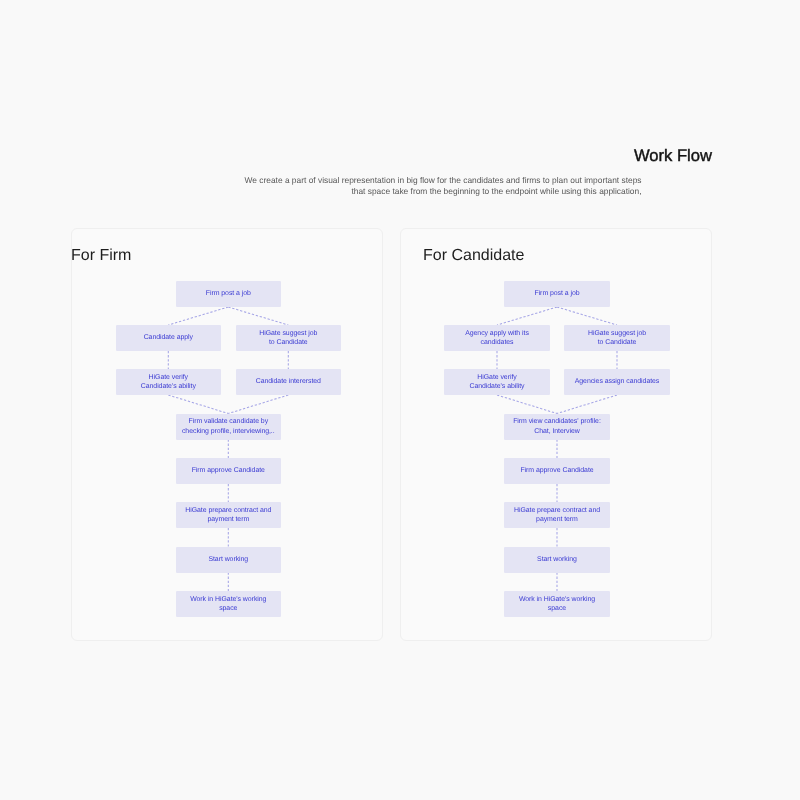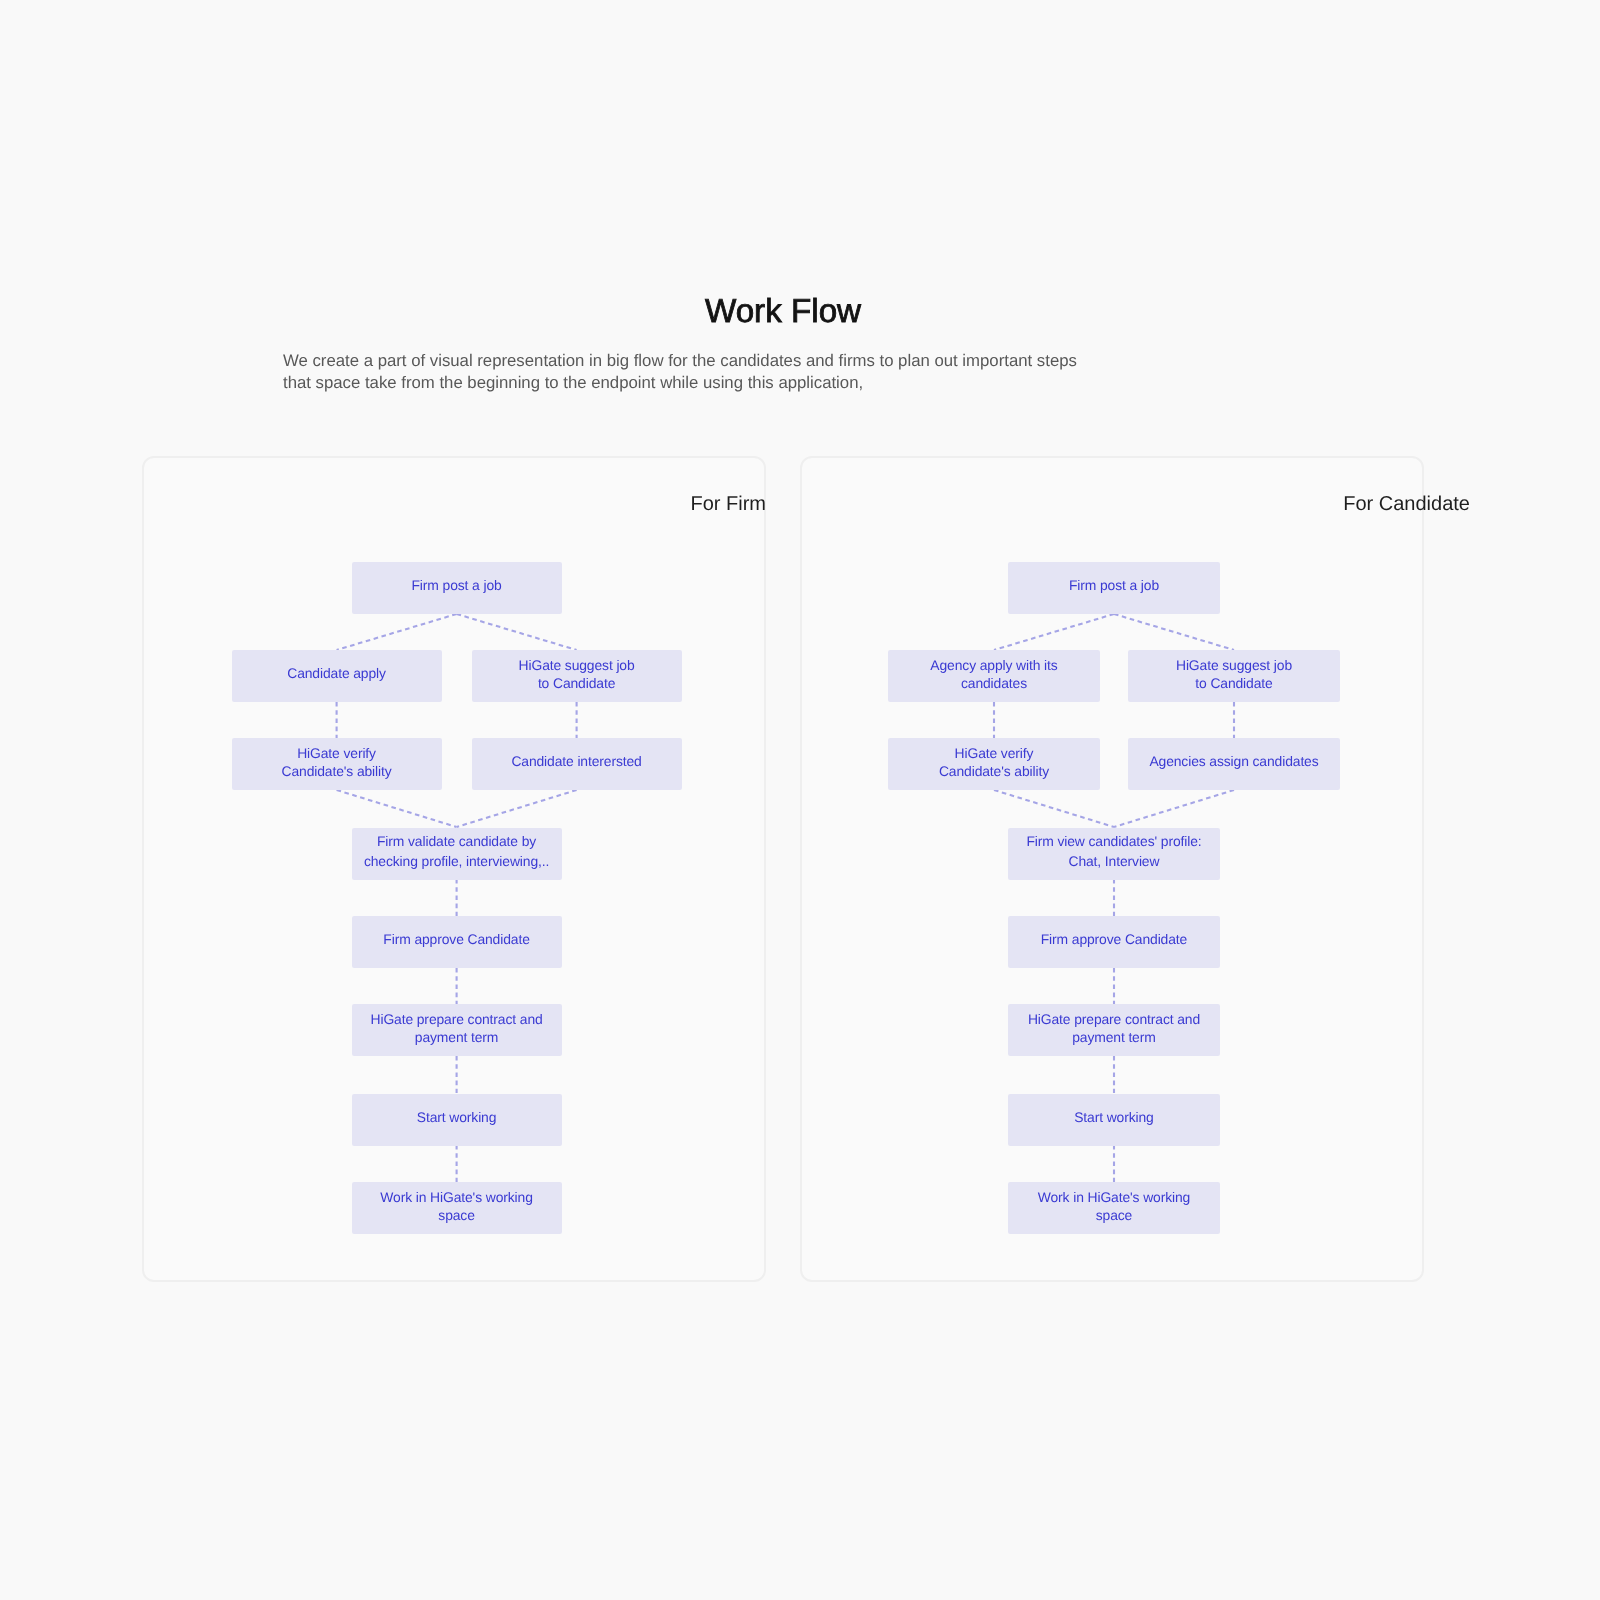--- a/index.html
+++ b/index.html
@@ -9,44 +9,44 @@
     background:#f9f9f9;
     font-family:"Liberation Sans", sans-serif;
     -webkit-font-smoothing:antialiased;
     text-rendering:geometricPrecision;
     overflow:hidden;
   }
   #page{position:relative;width:800px;height:800px;}
 
   .page-title{
     position:absolute;left:71px;width:641px;top:146px;
-    text-align:center;
+    text-align:right;
     font-size:16.6px;font-weight:400;color:#131313;
     -webkit-text-stroke:0.42px #131313;
     letter-spacing:0px;
     line-height:20px;
   }
   .page-subtitle{
     position:absolute;left:141.5px;width:500px;top:174.5px;
-    text-align:left;
+    text-align:right;
     font-size:8.4px;font-weight:400;color:#585858;
     line-height:11.3px;
   }
 
   .card{
     position:absolute;
     background:#fafafa;
     border:1px solid #efefef;
     border-radius:6px;
     box-sizing:border-box;
   }
   .card-title{
     position:absolute;left:0;right:0;top:246.8px;
-    text-align:right;
-    font-size:10px;font-weight:400;color:#1e1e1e;
+    text-align:left;
+    font-size:16px;font-weight:400;color:#1e1e1e;
   }
 
   .node{
     position:absolute;
     background:#e4e4f4;
     border-radius:1px;
     box-sizing:border-box;
     display:flex;align-items:center;justify-content:center;
     text-align:center;
     color:#3a3ad2;

